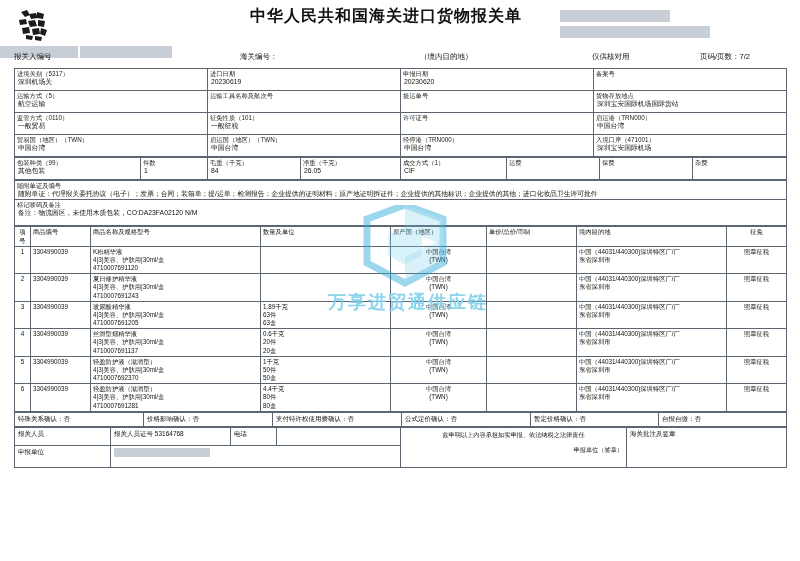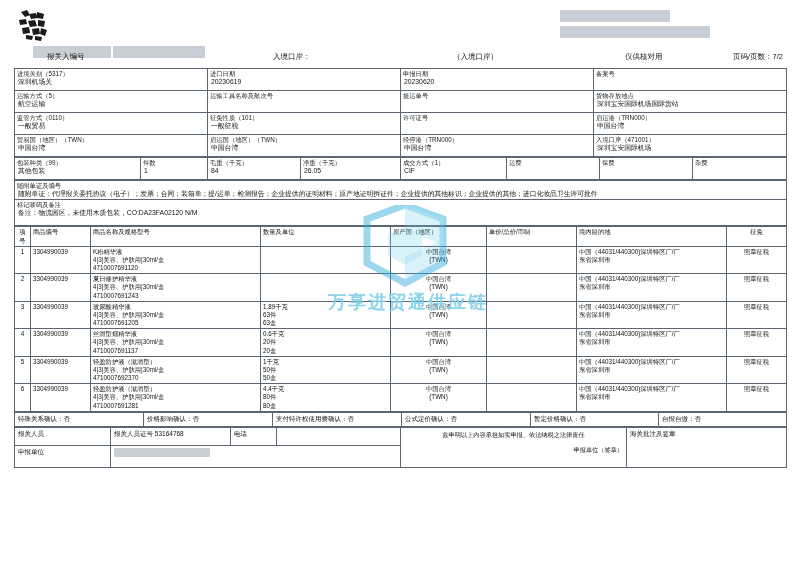--- a/index.html
+++ b/index.html
@@ -26,21 +26,21 @@
     font-size:16px; font-weight:bold; letter-spacing:1px;
     font-family:"DejaVu Sans", sans-serif;
     color:#111; white-space:nowrap;
   }
   .redact { background:#c7ced6; color:transparent; display:inline-block; border-radius:1px; }
 
   .hdr-redact-1 { position:absolute; left:560px; top:10px; width:110px; height:12px; }
   .hdr-redact-2 { position:absolute; left:560px; top:26px; width:150px; height:12px; }
 
   
-  .subhdr { position:relative; height:22px;margin-left:33px; }
+  .subhdr { position:relative; height:22px; }
   .subhdr .lbl { position:absolute; font-size:7.5px; }
   .sub-l1 { left:14px; top:6px; }
   .sub-r1 { left:78px; top:4px; width:78px; height:12px; }
   .sub-l2 { left:240px; top:6px; }
   .sub-r2 { left:300px; top:4px; width:92px; height:12px; }
   .sub-l3 { left:420px; top:6px; }
   .sub-l4 { left:592px; top:6px; }
   .sub-l5 { left:700px; top:6px; }
 
   
@@ -103,30 +103,31 @@
           <path d="M14 13 L21 12 L23 18 L16 19 Z"></path>
           <path d="M24 12 L31 13 L30 19 L24 18 Z"></path>
           <path d="M8 20 L15 19 L16 25 L9 26 Z"></path>
           <path d="M18 21 L25 20 L26 26 L19 27 Z"></path>
           <path d="M27 20 L33 22 L31 28 L26 26 Z"></path>
           <path d="M12 27 L19 28 L18 32 L12 31 Z"></path>
           <path d="M21 28 L28 29 L27 33 L21 32 Z"></path>
         </g>
       </svg>
     </div>
+    <div class="doc-title">中华人民共和国海关进口货物报关单</div>
     <div class="redact hdr-redact-1"></div>
     <div class="redact hdr-redact-2"></div>
   </div>
 
   <div class="subhdr">
     <span class="lbl sub-l1">报关入编号</span>
     <span class="redact sub-r1"></span>
-    <span class="lbl sub-l2">入境口岸：</span>
+    <span class="lbl sub-l2">海关编号：</span>
     <span class="redact sub-r2"></span>
-    <span class="lbl sub-l3">（入境口岸）</span>
+    <span class="lbl sub-l3">（境内目的地）</span>
     <span class="lbl sub-l4">仅供核对用</span>
     <span class="lbl sub-l5">页码/页数：7/2</span>
   </div>
 
   <table class="grid">
     <colgroup>
       <col style="width:193px">
         <col style="width:193px">
         <col style="width:193px">
         <col style="width:193px">

